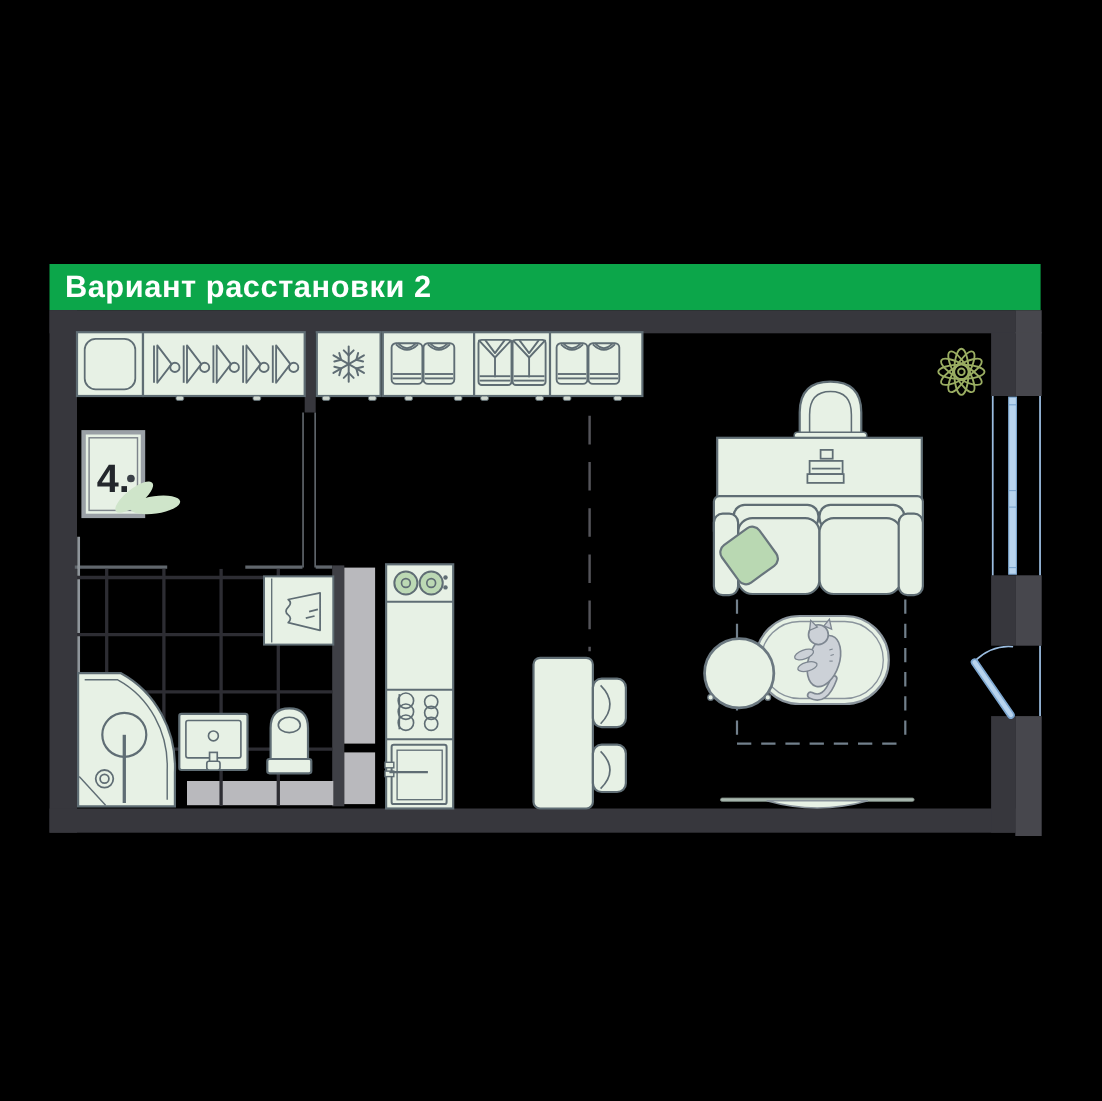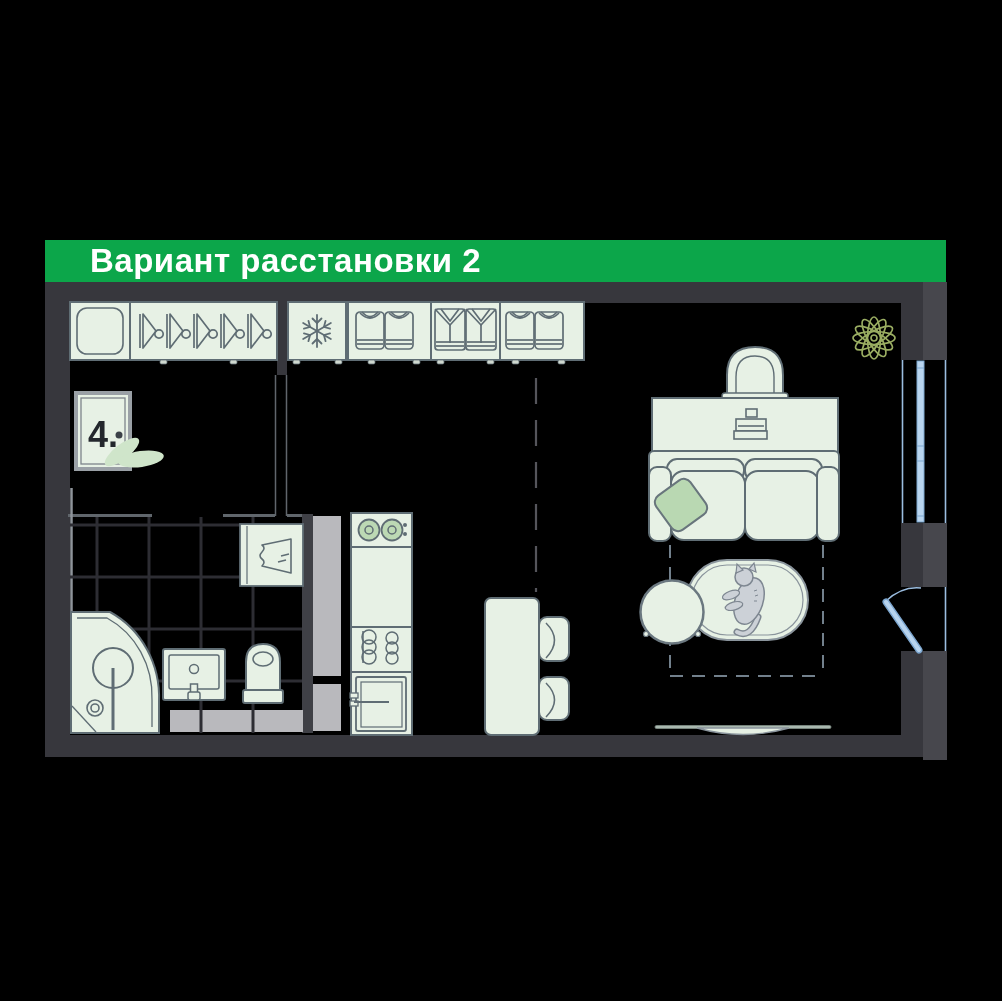--- a/index.html
+++ b/index.html
@@ -1,21 +1,21 @@
 <!DOCTYPE html>
 <html><head>
 <meta charset="utf-8">
 <style>
   html,body{margin:0;padding:0;background:#000;}
   .stage{position:relative;width:1002px;height:1001px;background:#000;overflow:hidden;
          font-family:"Liberation Sans",sans-serif;}
   .variant-header{position:absolute;left:45px;top:240px;width:901px;height:42px;
          background:#0ca64a;display:flex;align-items:center;}
-  .variant-header span{color:#fff;font-weight:700;font-size:33px;letter-spacing:.5px;
-         padding-left:14px;white-space:nowrap;margin-left:31px;}
+  .variant-header span{color:#fff;font-weight:700;font-size:28px;letter-spacing:.5px;
+         padding-left:14px;white-space:nowrap;}
   svg{position:absolute;left:0;top:0;}
   text{font-family:"Liberation Sans",sans-serif;}
 </style>
 </head>
 <body>
 
 <div class="stage">
 
   <div class="variant-header">
     <span>Вариант расстановки 2</span>

